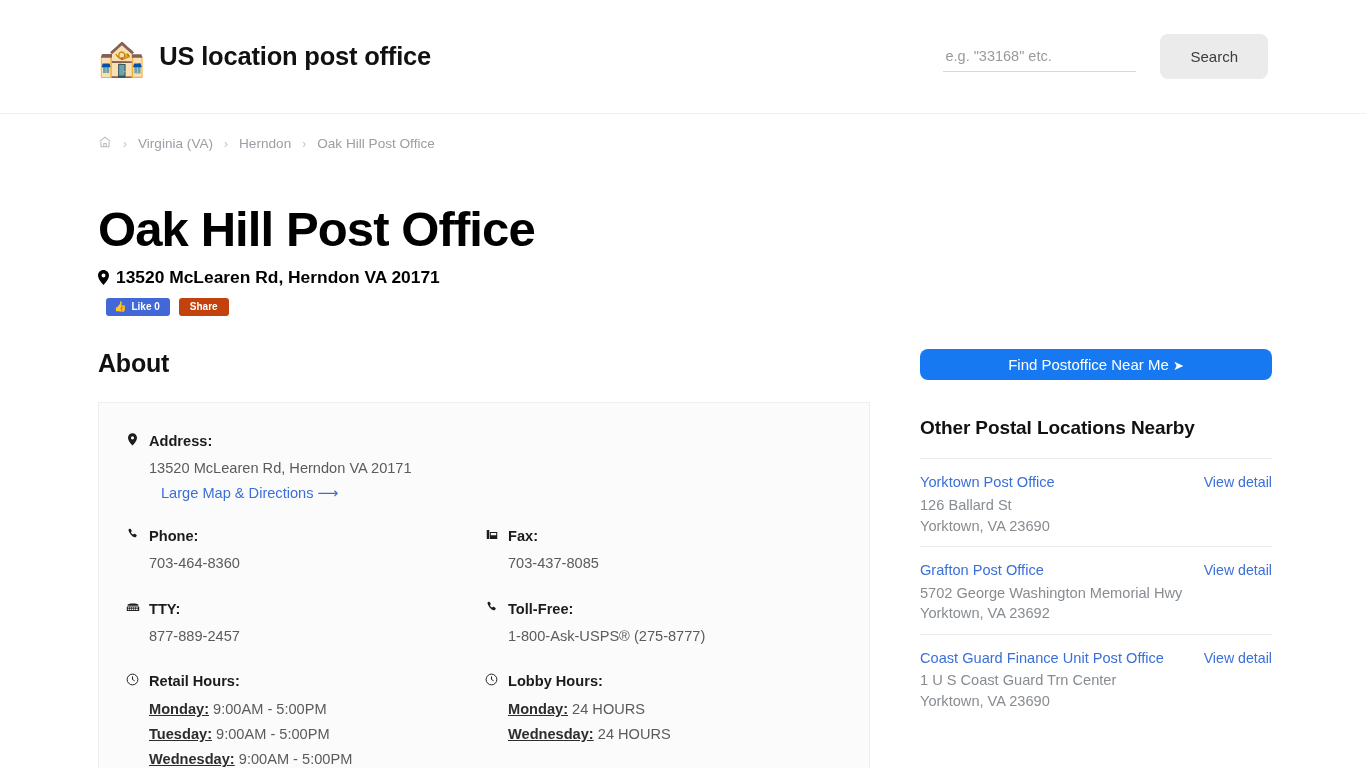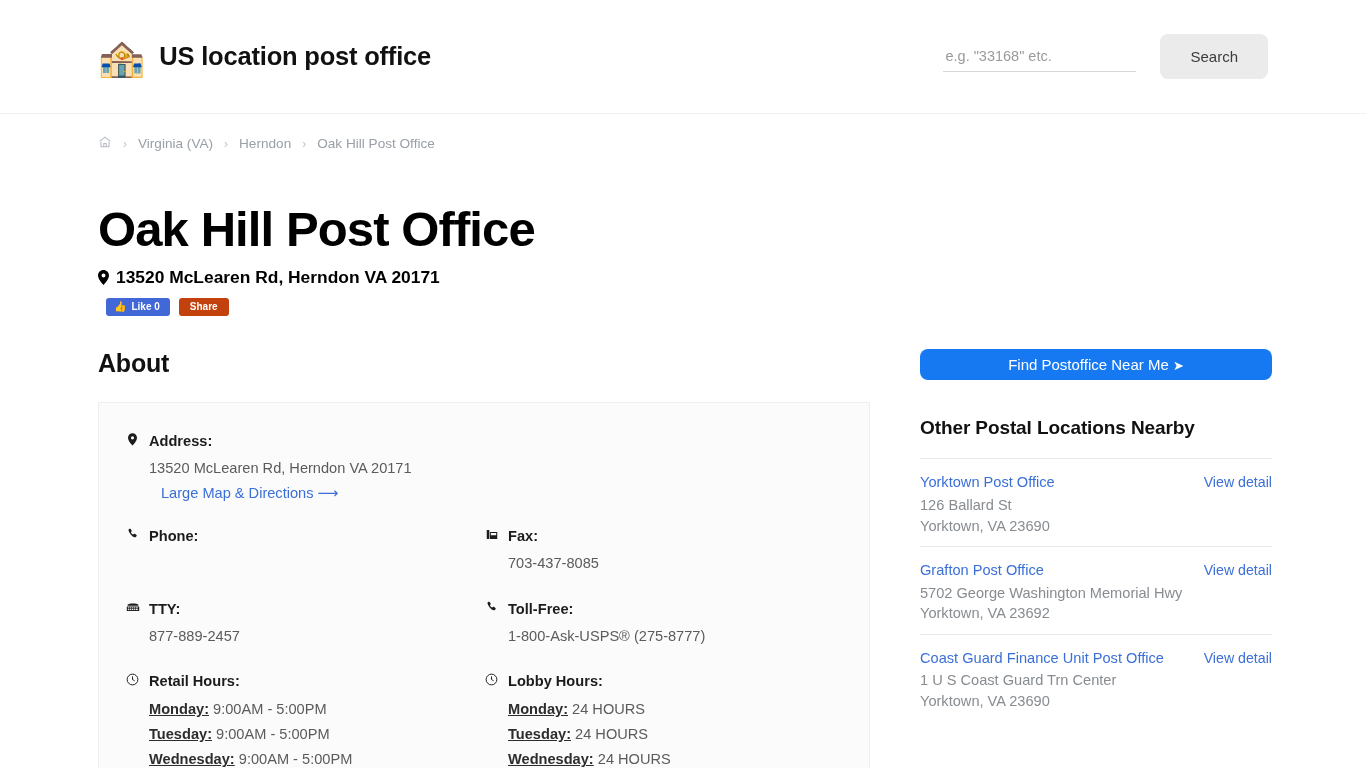--- a/index.html
+++ b/index.html
@@ -351,20 +351,21 @@
 
           <div class="info-block">
             <div class="info-label">
               <span class="info-icon">
                 <svg width="12" height="12" viewBox="0 0 16 16" fill="#1c1c1c">
                     <path d="M3.2 1.1c.5-.4 1.2-.3 1.6.2l1.4 2c.3.5.2 1.1-.2 1.5l-.8.7c.6 1.4 1.8 2.6 3.2 3.3l.7-.8c.4-.4 1-.5 1.5-.2l2 1.4c.5.3.6 1 .2 1.5l-1 1.2c-.4.5-1.1.7-1.7.5C6.8 11.3 3.3 7.8 2 3.3c-.2-.6 0-1.3.5-1.7l.7-.5z"></path>
                   </svg>
               </span>
               <span>Phone:</span>
             </div>
+            <div class="info-value">703-464-8360</div>
           </div>
 
           <div class="info-block">
             <div class="info-label">
               <span class="info-icon">
                 <svg width="12" height="13" viewBox="0 0 16 16" fill="#1c1c1c">
                     <rect x="1" y="2" width="3.4" height="12" rx="0.6"></rect>
                     <rect x="5.2" y="4.6" width="9.8" height="9.4" rx="0.8"></rect>
                     <rect x="6.4" y="6" width="7.2" height="3" fill="#fbfbfb"></rect>
                   </svg>
@@ -446,24 +447,20 @@
                   </svg>
               </span>
               <span>Lobby Hours:</span>
             </div>
             <ul class="hours-list">
               <li>
                 <span class="hours-day">Monday:</span>
                 <span>24 HOURS</span>
               </li>
               <li>
-                <span class="hours-day">Tuesday:</span>
-                <span>24 HOURS</span>
-              </li>
-              <li>
                 <span class="hours-day">Wednesday:</span>
                 <span>24 HOURS</span>
               </li>
             </ul>
           </div>
 
         </div>
       </div>
     </div>
 

